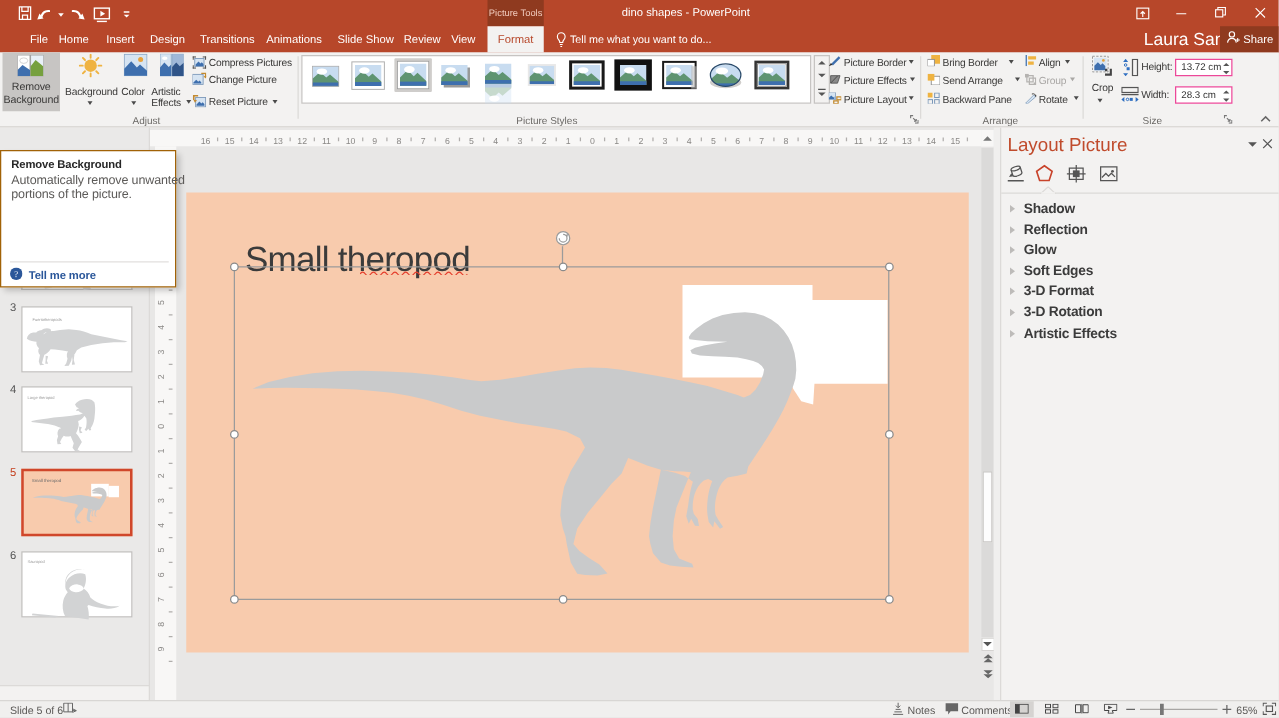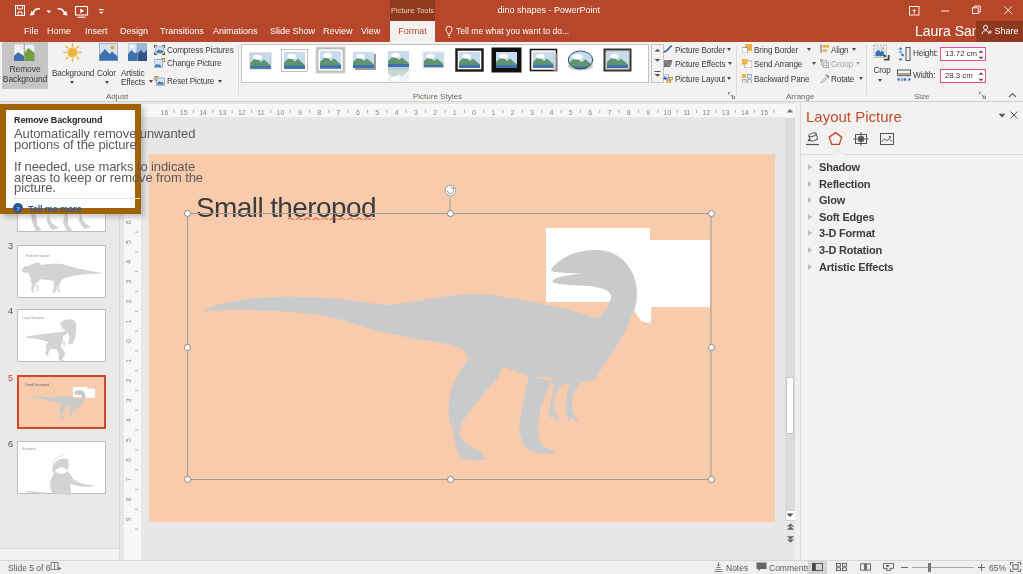--- a/index.html
+++ b/index.html
@@ -9,21 +9,21 @@
 .caret{position:absolute;width:0;height:0;border-left:2.8px solid transparent;border-right:2.8px solid transparent;border-top:3.2px solid #4a4a4a;}
 .glabel{position:absolute;top:92px;font-size:8px;color:#6b6966;white-space:nowrap;}
 .gsep{position:absolute;top:45px;height:50px;width:1px;background:#DCDAD8;}
 .tab{position:absolute;top:21px;height:21px;color:#fff;font-size:9px;line-height:21px;white-space:nowrap;}
 .handle{position:absolute;width:7px;height:7px;border-radius:50%;background:#fff;border:1px solid #8a8a8a;}
 .tnum{position:absolute;left:8px;font-size:9px;color:#555;}
 .thumb{position:absolute;left:17px;width:89px;height:53px;background:#fff;border:1px solid #C0BEBC;}
 .fpitem{position:absolute;left:819px;font-size:11px;font-weight:bold;color:#3b3b3b;letter-spacing:-0.2px;}
 .fptri{position:absolute;left:808px;width:0;height:0;border-top:3.5px solid transparent;border-bottom:3.5px solid transparent;border-left:4.5px solid #BDBBB9;}
 .sizebox{position:absolute;width:46px;height:14px;background:#fff;border:1px solid #ec4899;font-size:7.8px;color:#333;line-height:12px;padding-left:4px;}
-.tip{position:absolute;left:8px;width:134px;font-size:13px;color:#5c5a58;line-height:10.5px;letter-spacing:-0.1px;white-space:nowrap;}
+.tip{position:absolute;left:8px;width:134px;font-size:10px;color:#5c5a58;line-height:10.5px;letter-spacing:-0.1px;white-space:nowrap;}
 </style></head>
 <body>
 
 <div class="abs" style="left:0;top:0;width:1023px;height:42px;background:#B7472A"></div>
 <div class="abs" style="left:390px;top:0;width:45px;height:21px;background:#8F3A1F;color:#F2CCBF;font-size:7.5px;text-align:center;line-height:22px;white-space:nowrap">Picture Tools</div>
 <div class="abs" style="left:420px;top:0;width:180px;color:#fff;font-size:9px;text-align:right;line-height:21px">dino shapes - PowerPoint</div>
 <svg class="abs" style="left:13px;top:4px" width="92" height="14" viewBox="0 0 92 14">
 <g fill="none" stroke="#fff" stroke-width="1">
 <rect x="2.5" y="1.5" width="9" height="10"></rect>
       <path d="M4.5 1.5v3.5h5V1.5M5 11.5V8h4v3.5"></path>
@@ -567,24 +567,23 @@
 <svg class="abs" style="left:19px;top:377px" width="85" height="50" viewBox="149 154 626 368" preserveAspectRatio="none">
 <rect x="546" y="228" width="104" height="74" fill="#fff"></rect>
 <rect x="649" y="240" width="61" height="67" fill="#fff"></rect>
 <use href="#dino"></use>
 <text x="196" y="218" font-size="26" fill="#6a6a6a" font-family="Liberation Sans">Small theropod</text>
 </svg>
 
 <div class="abs" style="left:0;top:548px;width:120px;height:12px;background:#F3F2F1;border-top:1px solid #DCDAD8"></div>
 <div class="abs" style="left:119px;top:102px;width:1px;height:458px;background:#DCDAD8"></div>
 
-<div class="abs" style="left:0;top:104px;width:141px;height:110px;background:#fff;border:6px solid #a16207;box-shadow:3px 3px 5px rgba(0,0,0,.22)">
+<div class="abs" style="left:0;top:120px;width:141px;height:110px;background:#fff;border:1px solid #a16207;box-shadow:3px 3px 5px rgba(0,0,0,.22)">
 <div class="tip" style="top:5px;font-weight:bold;color:#262626;font-size:9px">Remove Background</div>
 <div class="tip" style="top:19px">Automatically remove unwanted<br>portions of the picture.</div>
-<div class="tip" style="top:52px">If needed, use marks to indicate<br>areas to keep or remove from the<br>picture.</div>
 <div class="abs" style="left:7px;top:88px;width:127px;border-top:1px solid #E2E0DE"></div>
 <svg class="abs" style="left:7px;top:93px" width="10" height="10" viewBox="0 0 10 10">
       <circle cx="5" cy="5" r="5" fill="#2B579A"></circle>
       <text x="5" y="7.6" font-size="7" fill="#fff" text-anchor="middle" font-family="Liberation Serif">?</text>
     </svg>
 <div class="tip" style="left:22px;top:93.5px;color:#2B579A;font-weight:bold;font-size:9px">Tell me more</div>
 </div>
 
 <div class="abs" style="left:795px;top:102px;width:6px;height:458px;background:#F0EFEE"></div>
 <div class="abs" style="left:800px;top:102px;width:223px;height:458px;background:#F3F2F1;border-left:1px solid #DCDAD8"></div>

